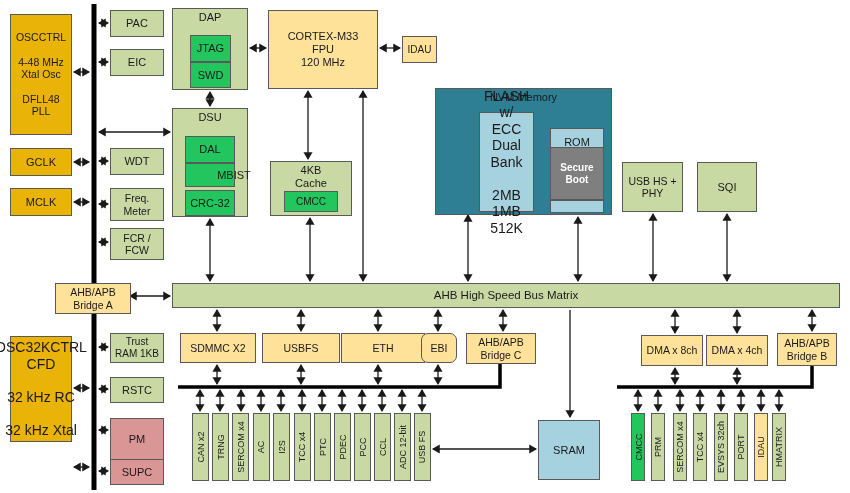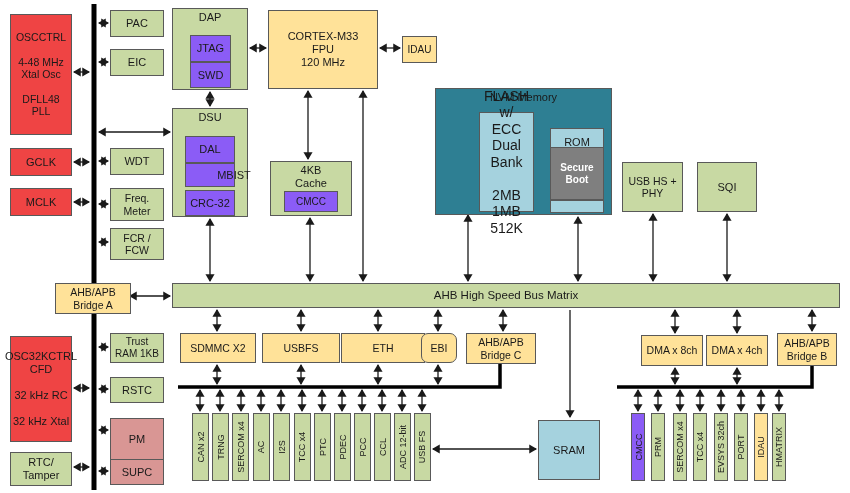--- a/index.html
+++ b/index.html
@@ -7,29 +7,29 @@
     position:relative; width:850px; height:493px; overflow:hidden;
     font-family:"Liberation Sans", sans-serif; color:#1a1a1a; background:#ffffff;
   }
   #wires { position:absolute; left:0; top:0; z-index:1; }
   .blk {
     position:absolute; box-sizing:border-box; border:1px solid #595959;
     display:flex; align-items:center; justify-content:center; text-align:center;
     font-size:11px; line-height:1.18; white-space:pre-line; z-index:2;
   }
   .ctr-top { align-items:flex-start; padding-top:2px; }
-  .orange { background:#ef4444; }
+  .orange { background:#eab308; }
   .green  { background:#C8D9A3; }
   .yellow { background:#FFE299; }
-  .gray   { background:#8b5cf6; }
+  .gray   { background:#22c55e; }
   .teal   { background:#2E7F93; }
   .lblue  { background:#A5D2DE; }
   .dkgray { background:#7F7F7F; color:#ffffff; font-weight:bold; }
   .pink   { background:#D99694; }
-  .fs9  { font-size:11px; }
+  .fs9  { font-size:14px; }
   .fs95 { font-size:14px;margin-left:36px; }
   .fs10 { font-size:10px; }
   .fs105{ font-size:10.5px; }
   .vblk {
     position:absolute; box-sizing:border-box; border:1px solid #595959;
     display:flex; align-items:center; justify-content:center; z-index:2;
     top:413px; width:17px; height:68px;
   }
   .vblk span { transform:rotate(-90deg); white-space:nowrap; font-size:9px; }
   .vr { width:14px; }
@@ -133,22 +133,20 @@
 DFLL48
 PLL</div>
   <div class="blk orange" style="left:10px;top:148px;width:62px;height:28px;">GCLK</div>
   <div class="blk orange" style="left:10px;top:188px;width:62px;height:28px;">MCLK</div>
   <div class="blk orange fs9" style="left:10px;top:336px;width:62px;height:106px;">OSC32KCTRL
 CFD
 
 32 kHz RC
 
 32 kHz Xtal</div>
-  <div class="blk green" style="left:10px;top:452px;width:62px;height:34px;">RTC/
-Tamper</div>
 
   <div class="blk green" style="left:110px;top:10px;width:54px;height:27px;">PAC</div>
   <div class="blk green" style="left:110px;top:49px;width:54px;height:27px;">EIC</div>
   <div class="blk green" style="left:110px;top:148px;width:54px;height:27px;">WDT</div>
   <div class="blk green fs105" style="left:110px;top:228px;width:54px;height:32px;">FCR /
 FCW</div>
   <div class="blk green fs105" style="left:110px;top:188px;width:54px;height:33px;">Freq.
 Meter</div>
   <div class="blk green fs10" style="left:110px;top:333px;width:54px;height:30px;">Trust
 RAM 1KB</div>

